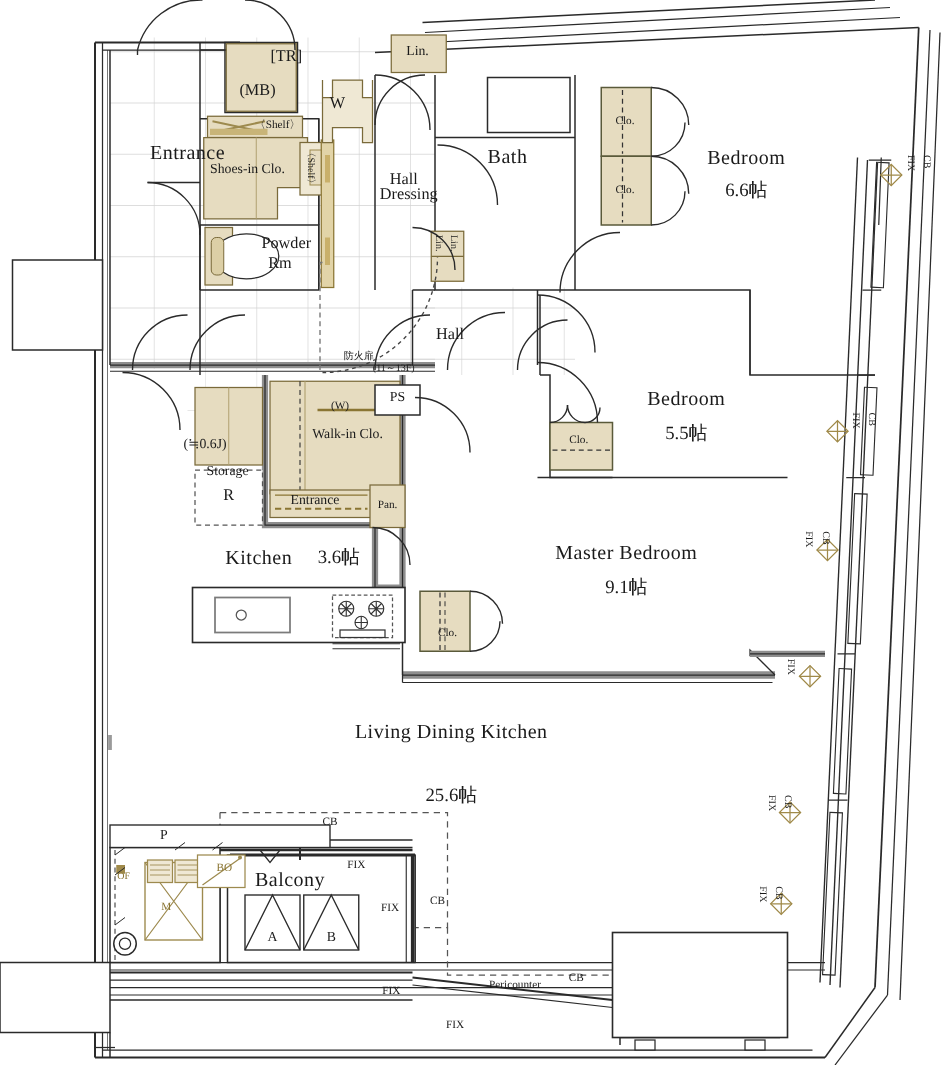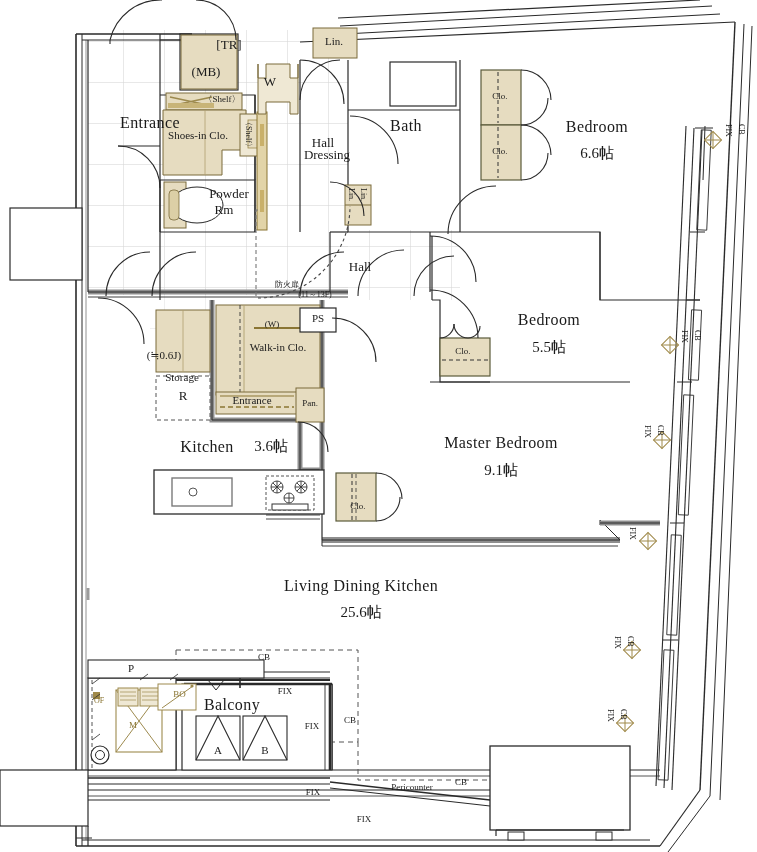--- a/index.html
+++ b/index.html
@@ -418,21 +418,21 @@
     <div class="lbl room-name ctr" style="left:207px;top:439px;">Kitchen</div>
     <div class="lbl room-name ctr" style="left:361px;top:578px;">Living Dining Kitchen</div>
     <div class="lbl room-name ctr" style="left:232px;top:697px;">Balcony</div>
   </div>
 
   <div>
     <div class="lbl room-size ctr" style="left:597px;top:146px;">6.6帖</div>
     <div class="lbl room-size ctr" style="left:549px;top:340px;">5.5帖</div>
     <div class="lbl room-size ctr" style="left:501px;top:463px;">9.1帖</div>
     <div class="lbl room-size ctr" style="left:271px;top:439px;">3.6帖</div>
-    <div class="lbl room-size ctr" style="left:361px;top:605px;">25.6帖</div>
+    <div class="lbl room-size ctr" style="left:361px;top:630px;">25.6帖</div>
   </div>
 
   <div>
     <div class="lbl mid ctr" style="left:206px;top:38px;margin-left:23px;">[TR]</div>
     <div class="lbl mid ctr" style="left:206px;top:65px;">(MB)</div>
     <div class="lbl tiny ctr" style="left:222px;top:95px;">〈Shelf〉</div>
     <div class="lbl small ctr" style="left:198px;top:130px;">Shoes-in Clo.</div>
     <div class="lbl xtiny rot90" style="left:252px;top:118px;">〈Shelf〉</div>
     <div class="lbl mid ctr" style="left:270px;top:75px;">W</div>
     <div class="lbl small ctr" style="left:334px;top:36px;">Lin.</div>

